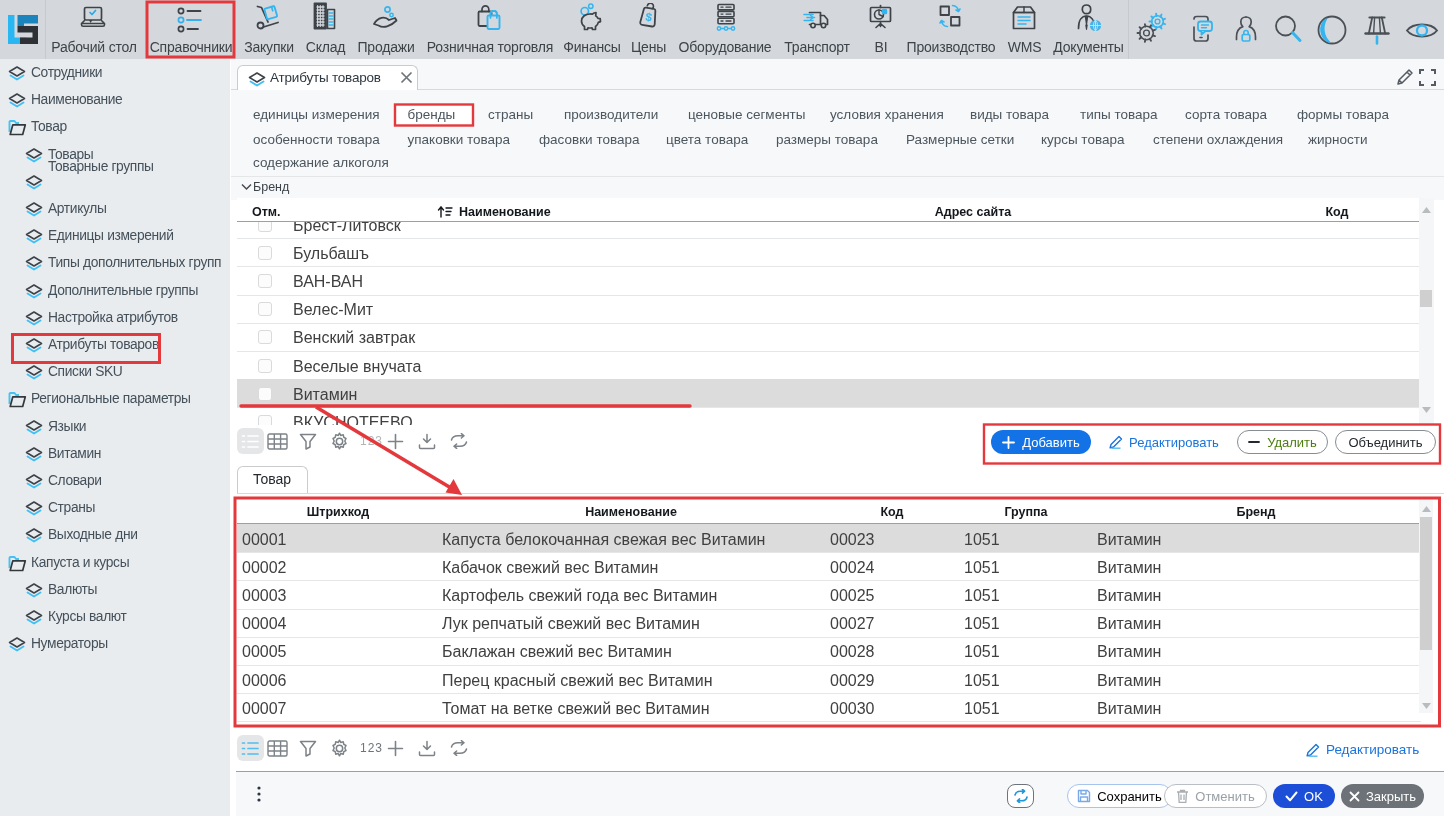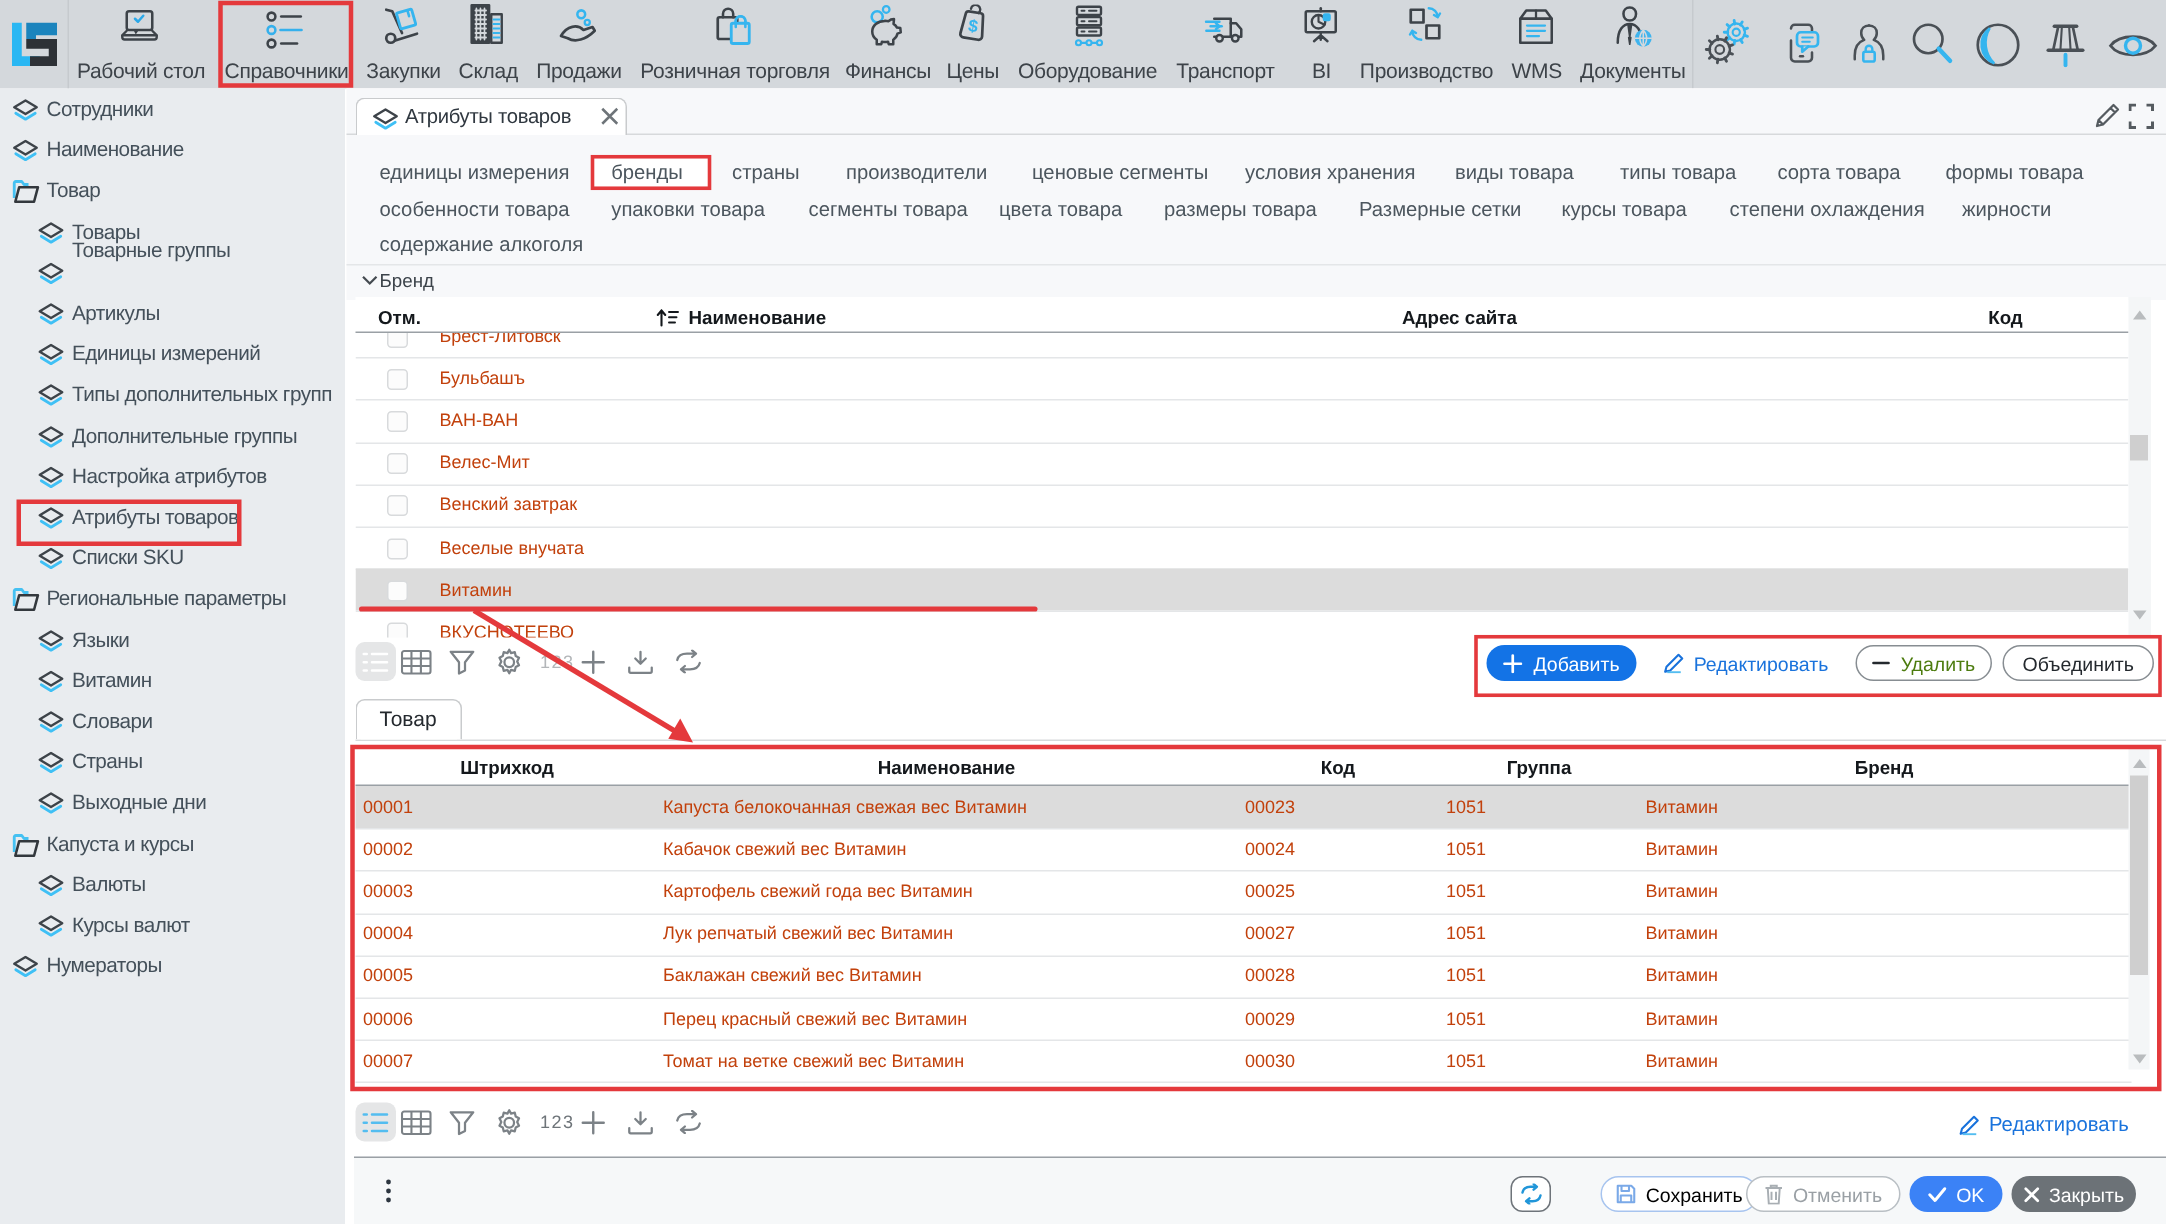--- a/index.html
+++ b/index.html
@@ -6,21 +6,21 @@
   body{font-family:"Liberation Sans",sans-serif;width:1444px;height:816px;overflow:hidden;}
   .page{position:relative;width:1444px;height:816px;background:#fff;overflow:hidden;font-family:"Liberation Sans",sans-serif;}
   .abs{position:absolute;}
   .topbar{left:0;top:0;width:1444px;height:59px;background:#d4d8dc;}
   .tlabel{position:absolute;top:39px;transform:translateX(-50%);white-space:nowrap;color:#3d4349;font-size:14px;letter-spacing:-0.2px;}
   .sidebar{left:0;top:59px;width:230px;height:757px;background:#e9ecef;}
   .slabel{position:absolute;white-space:nowrap;color:#44505a;font-size:13.8px;letter-spacing:-0.35px;}
   .content{left:231px;top:59px;width:1213px;height:757px;background:#fff;}
   .chip{position:absolute;color:#4c565e;font-size:13.5px;white-space:nowrap;}
   .hdrtxt{position:absolute;font-size:12.5px;font-weight:bold;color:#14181c;white-space:nowrap;}
-  .celltxt{position:absolute;font-size:12px;color:#c2410c;white-space:nowrap;}
+  .celltxt{position:absolute;font-size:16px;color:#404040;white-space:nowrap;}
   .rline{position:absolute;background:#e4e6e8;height:1px;}
   .checkbox{position:absolute;width:12px;height:12px;border:1px solid #d8dadc;border-radius:3px;background:#fcfcfc;}
   .btn{position:absolute;box-sizing:border-box;height:24px;border-radius:12px;font-size:13px;display:flex;align-items:center;justify-content:center;white-space:nowrap;}
   svg{display:block;}
 </style>
 </head>
 <body>
 <div class="page">
 <div class="abs topbar">
 <svg class="abs" style="left:8px;top:15px" width="30" height="29" viewBox="0 0 30 29">
@@ -322,21 +322,21 @@
 <div class="chip" style="left:257px;top:48px">страны</div>
 <div class="chip" style="left:333px;top:48px">производители</div>
 <div class="chip" style="left:457px;top:48px">ценовые сегменты</div>
 <div class="chip" style="left:599px;top:48px">условия хранения</div>
 <div class="chip" style="left:739px;top:48px">виды товара</div>
 <div class="chip" style="left:849px;top:48px">типы товара</div>
 <div class="chip" style="left:954px;top:48px">сорта товара</div>
 <div class="chip" style="left:1066px;top:48px">формы товара</div>
 <div class="chip" style="left:22px;top:72.5px">особенности товара</div>
 <div class="chip" style="left:176.5px;top:72.5px">упаковки товара</div>
-<div class="chip" style="left:308px;top:72.5px">сегменты товара</div>
+<div class="chip" style="left:308px;top:72.5px">фасовки товара</div>
 <div class="chip" style="left:435px;top:72.5px">цвета товара</div>
 <div class="chip" style="left:545px;top:72.5px">размеры товара</div>
 <div class="chip" style="left:675px;top:72.5px">Размерные сетки</div>
 <div class="chip" style="left:810px;top:72.5px">курсы товара</div>
 <div class="chip" style="left:922px;top:72.5px">степени охлаждения</div>
 <div class="chip" style="left:1077px;top:72.5px">жирности</div>
 <div class="chip" style="left:22px;top:96px">содержание алкоголя</div>
 <div class="abs" style="left:0;top:117px;width:1213px;height:1px;background:#e4e6e8"></div>
 <svg class="abs" style="left:10px;top:124px" width="11" height="8" viewBox="0 0 11 8" fill="none">
         <path d="M1 1.5 l4.5 4.5 L10 1.5" stroke="#454b51" stroke-width="1.5"></path>
@@ -533,21 +533,21 @@
         </svg>
       </div>
 <div class="btn" style="left:836px;top:725px;width:105px;border:1.5px solid #a7c4ef;color:#000000;background:#fff">
 <svg style="margin-right:6px" width="14" height="14" viewBox="0 0 14 14" fill="none" stroke="#7aa9e8" stroke-width="1.4" stroke-linejoin="round">
           <path d="M1.5 1.5 h9 l2 2 v9 h-11 z M4 1.5 v3.5 h5 V1.5 M3.5 12.5 V8 h7 v4.5"></path>
         </svg>Сохранить</div>
 <div class="btn" style="left:933px;top:725px;width:103px;border:1.5px solid #b9bfc4;color:#9aa0a5;background:#fff">
 <svg style="margin-right:6px" width="13" height="14" viewBox="0 0 13 14" fill="none" stroke="#a8aeb3" stroke-width="1.3">
           <path d="M1 3 h11 M4.5 3 V1.5 h4 V3 M2.5 3 l0.7 10.5 h6.6 L10.5 3 M5 5.5 v5.5 M8 5.5 v5.5"></path>
         </svg>Отменить</div>
-<div class="btn" style="left:1042px;top:725px;width:62px;background:#3b82f6;color:#fff">
+<div class="btn" style="left:1042px;top:725px;width:62px;background:#1d4ed8;color:#fff">
 <svg style="margin-right:6px" width="13" height="11" viewBox="0 0 13 11" fill="none" stroke="#fff" stroke-width="2" stroke-linecap="round" stroke-linejoin="round">
           <path d="M1.5 5.5 l3.5 3.8 L11.5 1.5"></path>
         </svg>OK</div>
 <div class="btn" style="left:1110px;top:725px;width:83px;background:#6c7277;color:#fff">
 <svg style="margin-right:6px" width="11" height="11" viewBox="0 0 11 11" stroke="#fff" stroke-width="1.8" stroke-linecap="round">
           <path d="M1.5 1.5 l8 8 M9.5 1.5 l-8 8"></path>
         </svg>Закрыть</div>
 </div>
 <svg class="abs" style="left:0;top:0;z-index:60;pointer-events:none" width="1444" height="816" viewBox="0 0 1444 816" fill="none">
 <rect x="147" y="2" width="87" height="55" stroke="#e4393c" stroke-width="3"></rect>

